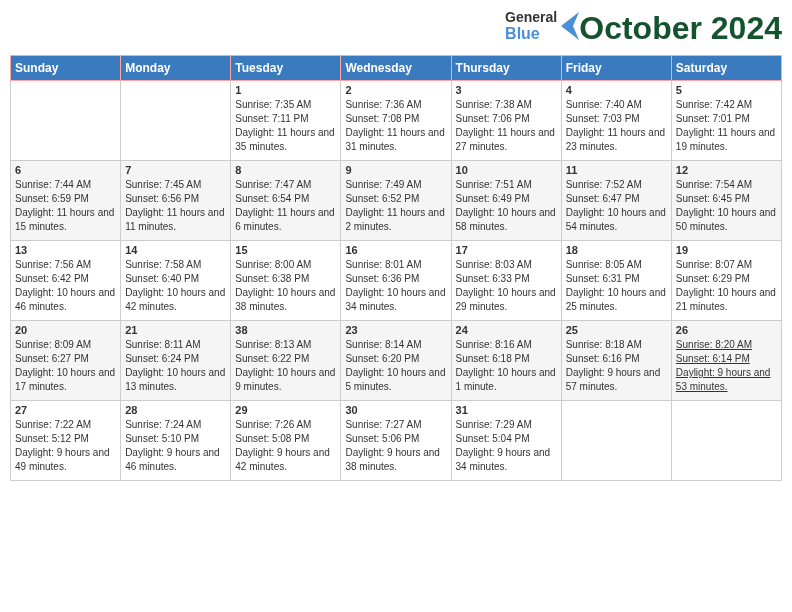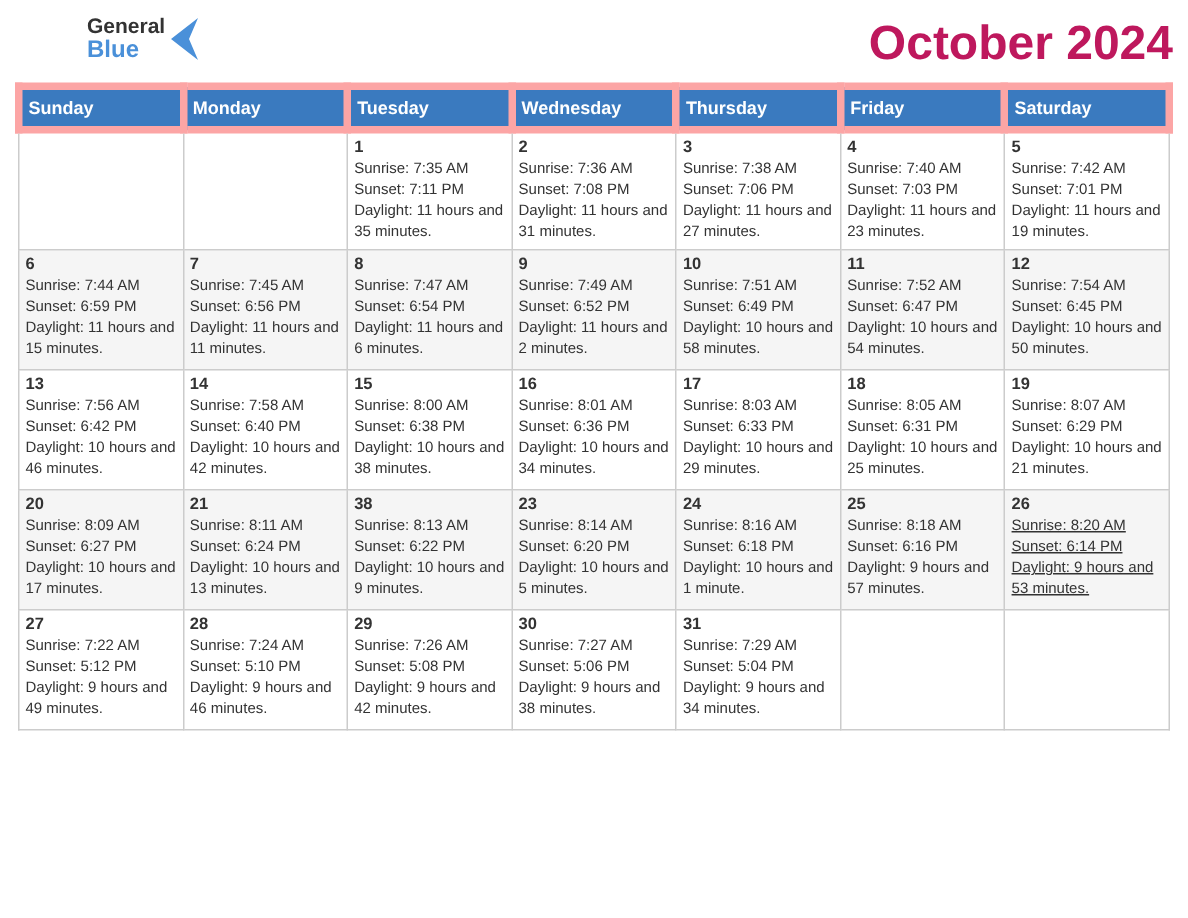--- a/index.html
+++ b/index.html
@@ -5,55 +5,55 @@
     * { margin: 0; padding: 0; box-sizing: border-box; }
     body {
       font-family: Arial, sans-serif;
       background: #fff;
       width: 792px;
       min-height: 612px;
       padding: 10px;
     }
     .header {
       display: flex;
-      justify-content: space-between;
+      justify-content: flex-end;
       align-items: flex-start;
       margin-bottom: 8px;
       margin-left: 48px;
     }
     .logo {
       display: flex;
       align-items: center;
       gap: 4px;
     }
     .title-block {
       text-align: right;
     }
     .month-title {
       font-size: 32px;
       font-weight: bold;
-      color: #be185d;
+      color: #14532d;
     }
     .location {
       font-size: 14px;
       color: #555;
     }
     table {
       width: 100%;
       border-collapse: collapse;
       table-layout: fixed;
     }
     thead th {
       background-color: #3a7abf;
       color: #fff;
       font-size: 12px;
       font-weight: bold;
       padding: 5px 4px;
       text-align: left;
-      border: 5px solid #fca5a5;
+      border: 1px solid #fca5a5;
     }
     td {
       border: 1px solid #ccc;
       vertical-align: top;
       padding: 3px 4px;
       font-size: 10px;
       color: #333;
       height: 80px;
     }
     .day-num {

